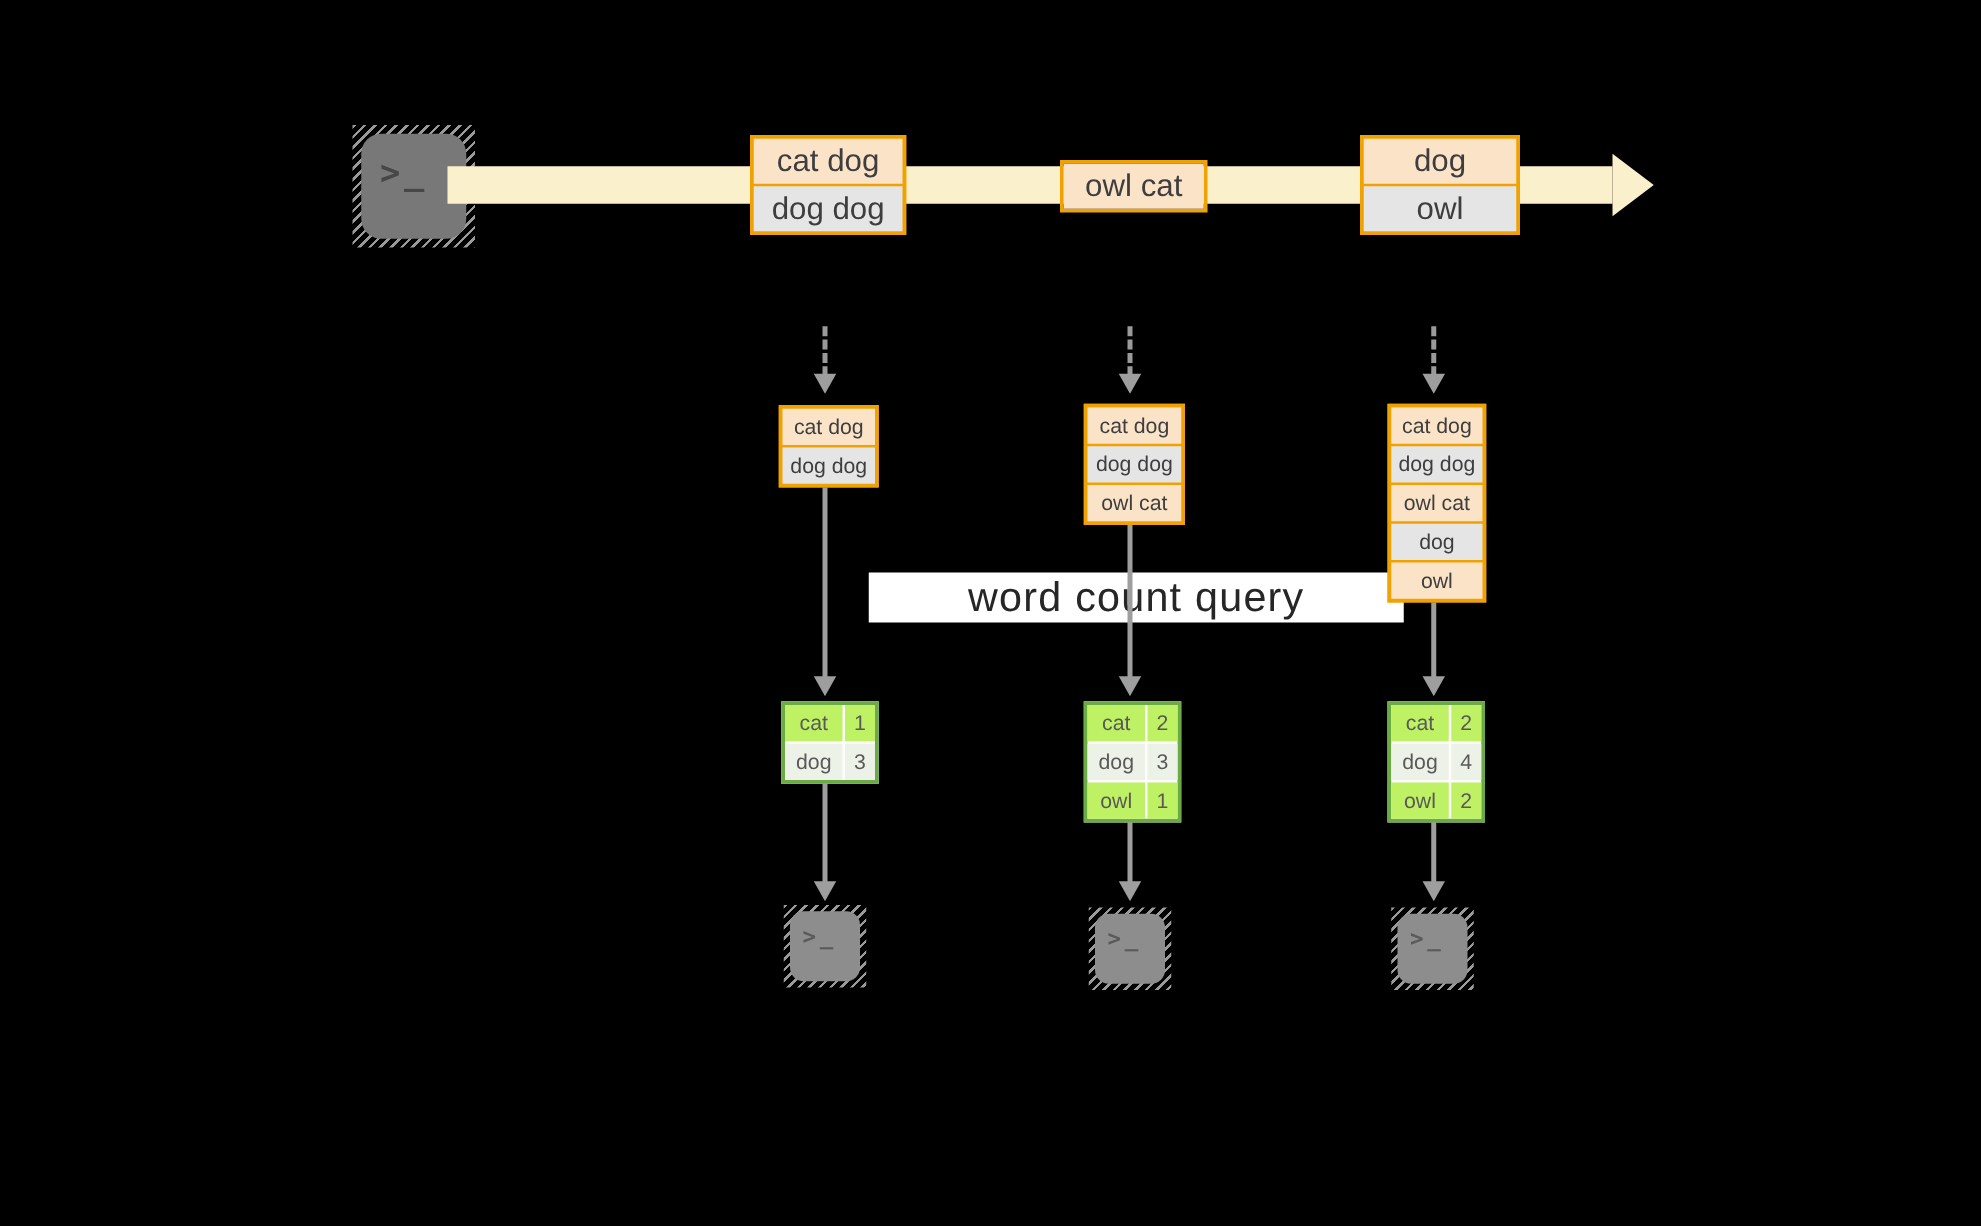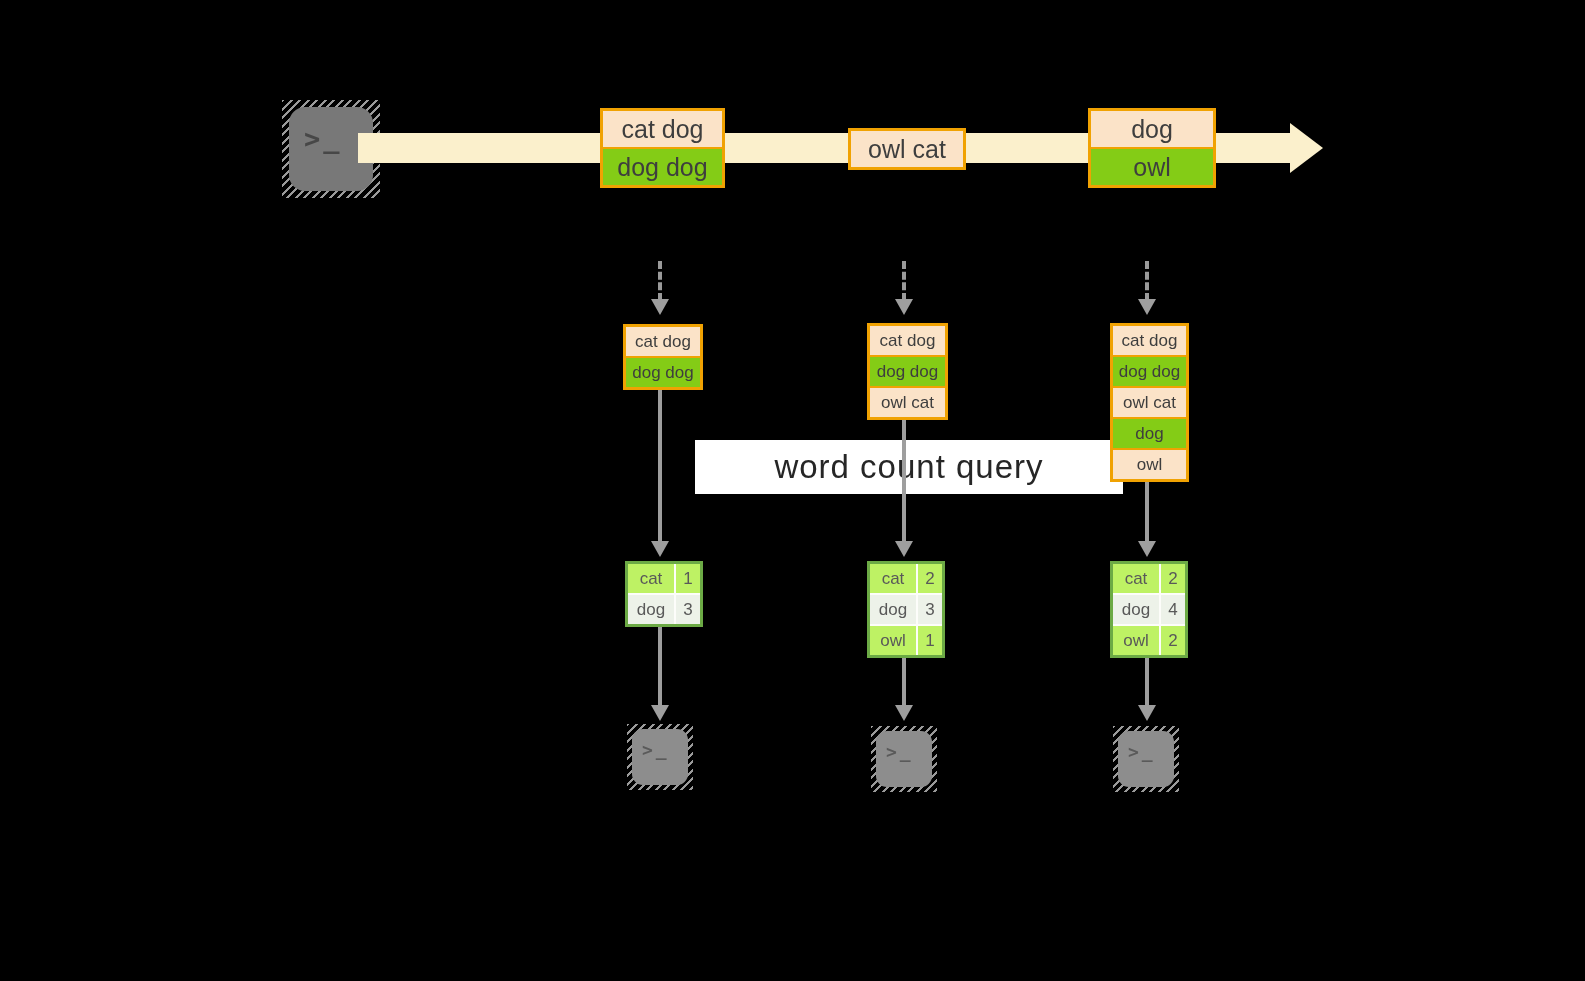--- a/index.html
+++ b/index.html
@@ -37,21 +37,21 @@
   
   .obox { position:absolute; border:3px solid #f0a202; background:#f0a202; z-index:3; }
   .obox .row {
     display:flex; align-items:center; justify-content:center;
     color:#3e3e3e; margin-top:2px;
   }
   .obox .row:first-child { margin-top:0; }
   .obox.stream .row { height:36px; font-size:25px; }
   .obox.buffer .row { height:29px; font-size:17px; }
   .peach { background:#fbe3c8; }
-  .cream { background:#84cc16; }
+  .cream { background:#e5e5e5; }
   .b1 { left:600px; top:108px; width:119px; }
   .b2 { left:848px; top:128px; width:112px; }
   .b3 { left:1088px; top:108px; width:122px; }
   .s1 { left:623px; top:324px; width:74px; }
   .s2 { left:867px; top:323px; width:75px; }
   .s3 { left:1110px; top:323px; width:73px; }
 
   
   .dline { position:absolute; width:0; border-left:4px dashed #9a9a9a; z-index:2; }
   .aline { position:absolute; width:4px; background:#9e9e9e; z-index:2; }
@@ -64,21 +64,21 @@
   .d3 { left:1145px; top:261px; height:40px; } .dh3 { left:1138px; top:299px; }
   .a1 { left:658px;  top:390px; height:153px; } .ah1 { left:651px;  top:541px; }
   .a2 { left:902px;  top:419px; height:124px; } .ah2 { left:895px;  top:541px; }
   .a3 { left:1145px; top:482px; height:61px;  } .ah3 { left:1138px; top:541px; }
   .a4 { left:658px;  top:627px; height:80px;  } .ah4 { left:651px;  top:705px; }
   .a5 { left:902px;  top:658px; height:49px;  } .ah5 { left:895px;  top:705px; }
   .a6 { left:1145px; top:658px; height:49px;  } .ah6 { left:1138px; top:705px; }
 
   
   .query {
-    position:absolute; left:695px; top:440px; width:428px; height:54px; z-index:1;
+    position:absolute; left:695px; top:458px; width:428px; height:40px; z-index:1;
     background:#ffffff; color:#262626; font-size:33px; font-weight:300;
     display:flex; align-items:center; justify-content:center; letter-spacing:1px;
   }
 
   
   .gtable {
     position:absolute; z-index:3; border:3px solid #6caa45; background:#fdfdfa;
     display:grid; grid-template-columns:46px 24px; gap:2px;
   }
   .gcell {

